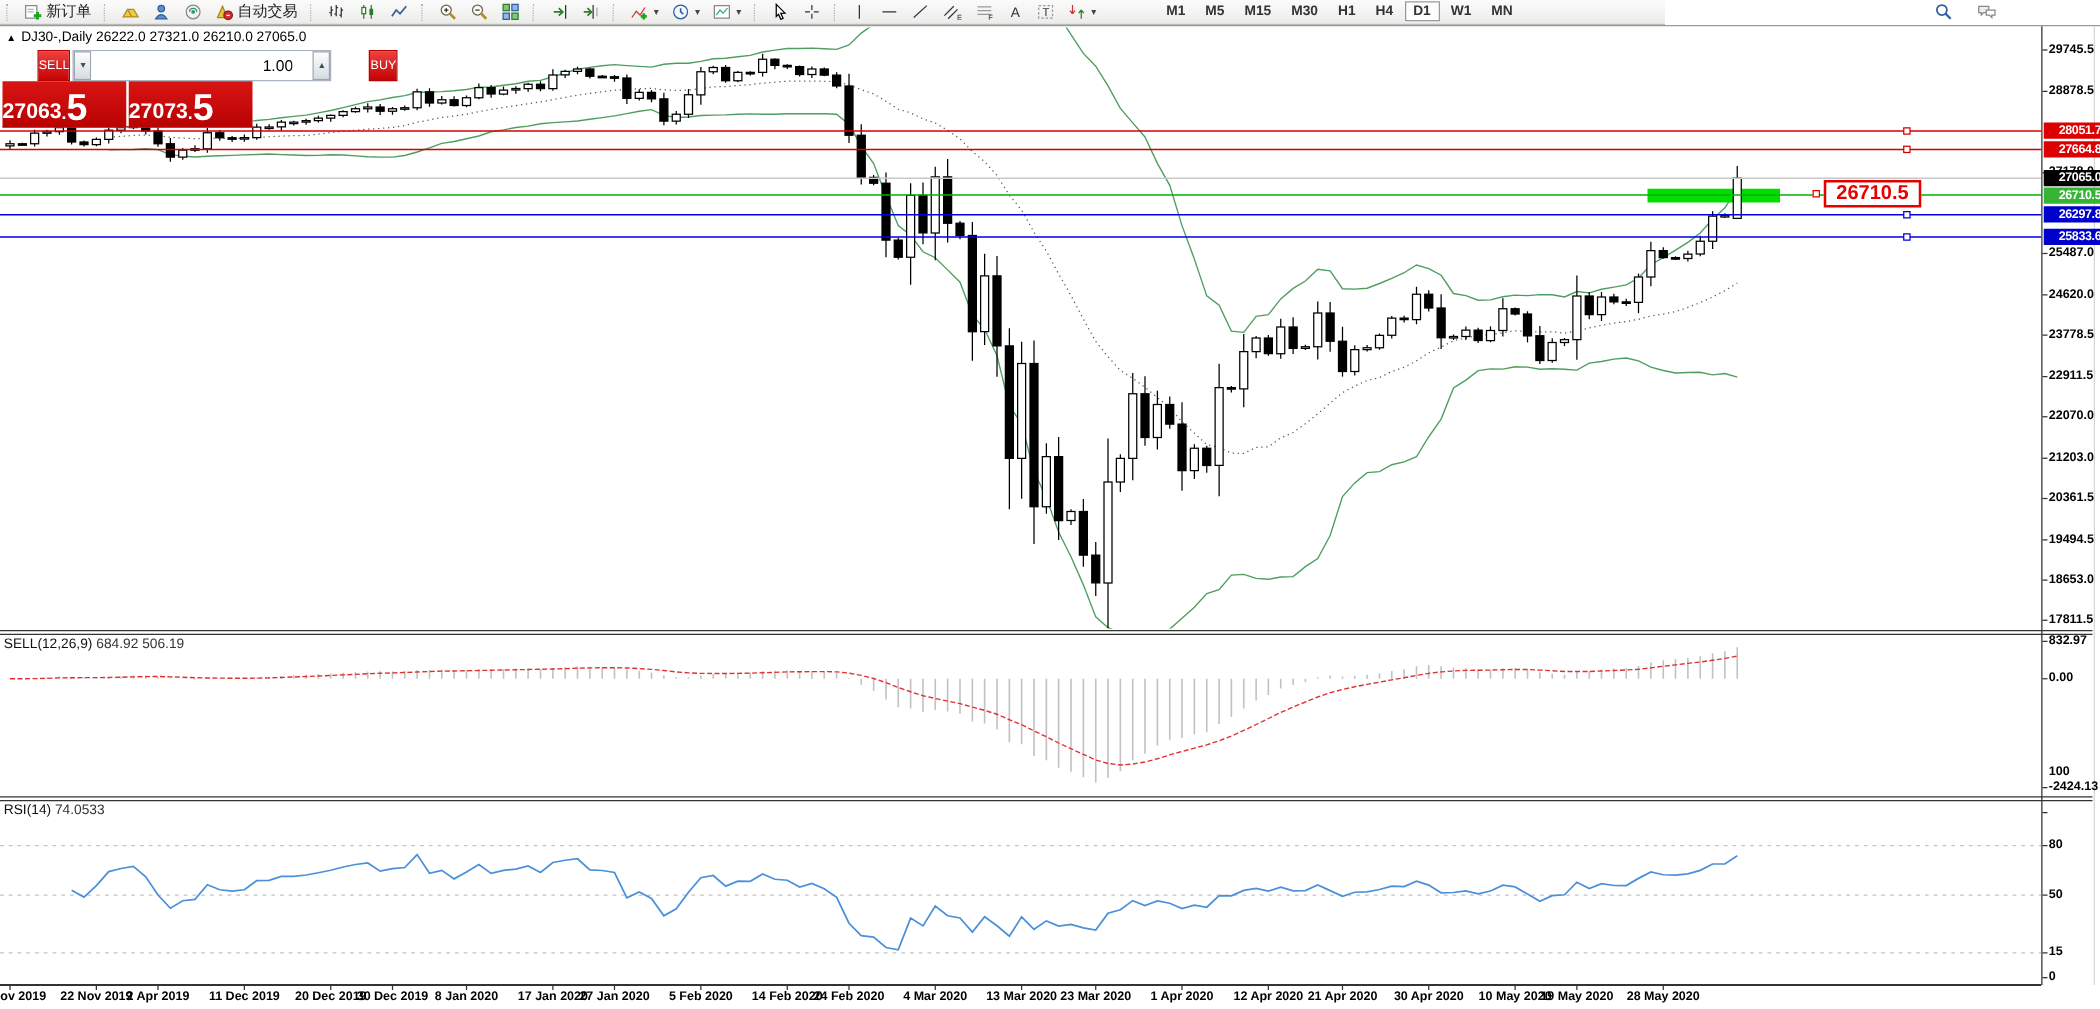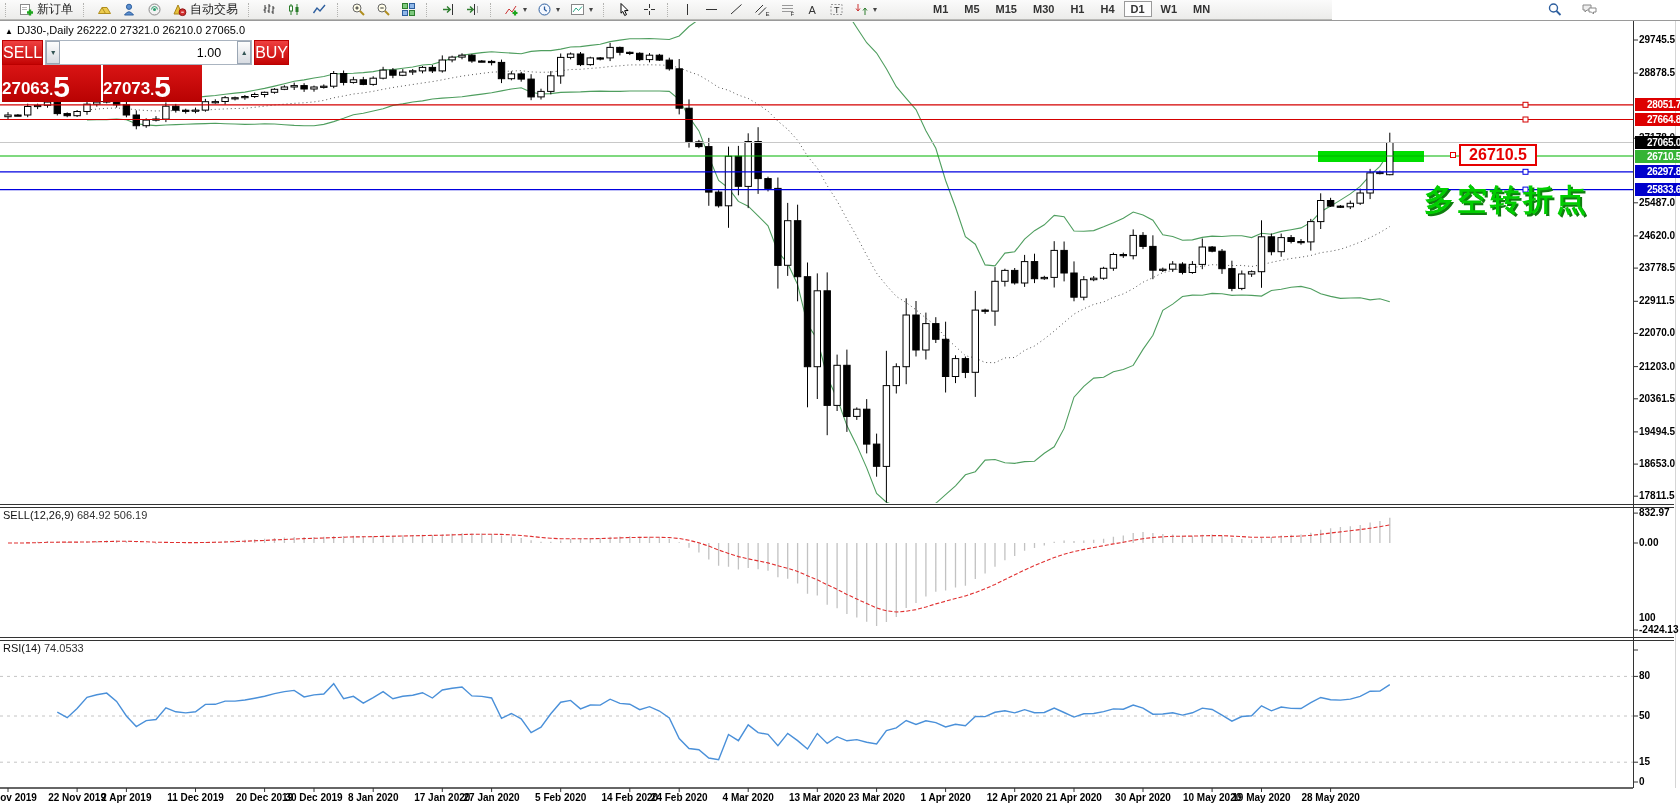--- a/index.html
+++ b/index.html
@@ -28,23 +28,23 @@
   #overlays { position:absolute; left:0; top:0; width:1680px; height:807px; pointer-events:none; }
   #overlays > * { pointer-events:auto; }
 
   #symbol-line { position:absolute; left:5px; top:24px; font-size:11px; color:#000; }
   #symbol-line .tri { font-size:8px; margin-right:4px; }
 
   
   #trade-panel { position:absolute; left:2px; top:40px; width:200px; height:62px;
     background:#fff; border-bottom:1px solid #7d0000; }
   #tp-row1 { display:flex; align-items:stretch; height:25px; }
-  .tp-btn { width:45px; color:#fff; font-size:16px; display:flex; align-items:center;
+  .tp-btn { width:45px; color:#fff; font-size:10px; display:flex; align-items:center;
     justify-content:center; background:linear-gradient(#ee4040,#c40404);
-    border:1px solid #b00; }
+    border:1px solid #b00;margin-left:28px; }
   .stepper { flex:1; display:flex; border:1px solid #aab4c0; background:#fff; margin:0 2px; }
   .spin { width:14px; background:linear-gradient(#fdfdfd,#d8dce2); border:1px solid #9aa6b4;
     color:#355; font-size:7px; display:flex; align-items:center; justify-content:center; }
   .vol { flex:1; border:none; outline:none; font-size:12.5px; text-align:right;
     padding-right:16px; color:#000; font-family:inherit; }
   #tp-row2 { display:flex; height:37px; }
   .tp-price { flex:1; background:linear-gradient(#d91414,#b80202); color:#fff;
     display:flex; align-items:flex-end; justify-content:flex-start; padding-bottom:3px; }
   .tp-price.sell { margin-right:2px; }
   .tp-main { font-size:17px; font-weight:700; line-height:1; padding-bottom:2px; }
@@ -683,21 +683,20 @@
 
     <div class="ind-label" style="top:509px">
       <span>SELL(12,26,9)</span>&nbsp;<span style="color:#333">684.92 506.19</span>
     </div>
     <div class="ind-label" style="top:642px">
       <span>RSI(14)</span>&nbsp;<span style="color:#333">74.0533</span>
     </div>
 
     <div id="price-box">26710.5</div>
     <div id="box-handle"></div>
-    <div id="turning-point">多空转折点</div>
 
     <div id="gen-axis">
         <span class="ptick" style="top:34.0px">29745.5</span>
         <span class="ptick" style="top:67.1px">28878.5</span>
         <span class="ptick" style="top:132.2px">27178.0</span>
         <span class="ptick" style="top:196.8px">25487.0</span>
         <span class="ptick" style="top:229.9px">24620.0</span>
         <span class="ptick" style="top:262.1px">23778.5</span>
         <span class="ptick" style="top:295.3px">22911.5</span>
         <span class="ptick" style="top:327.4px">22070.0</span>

